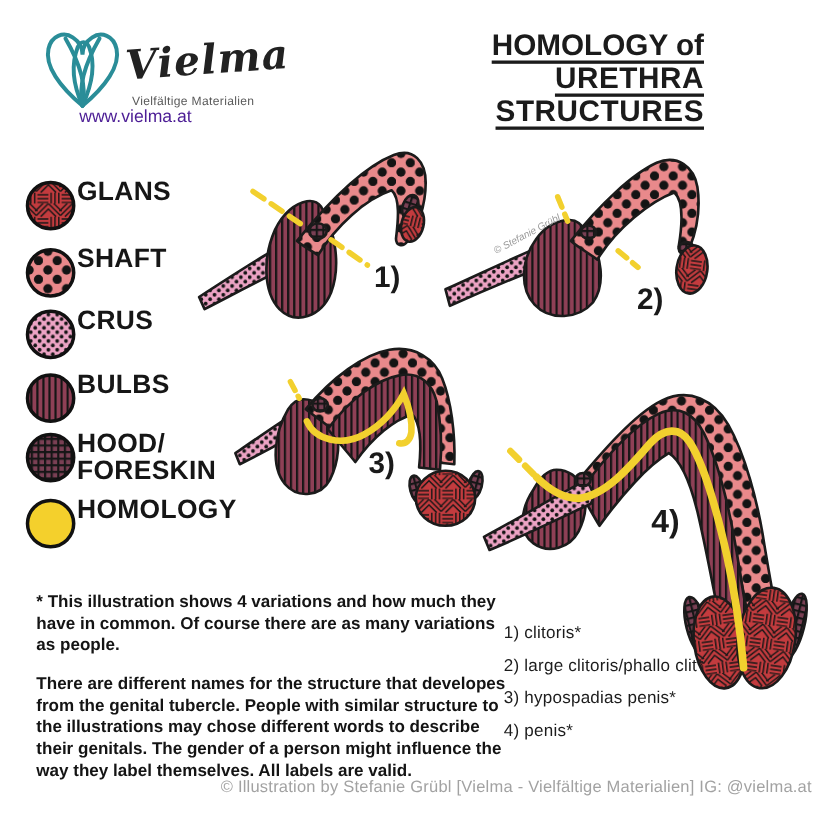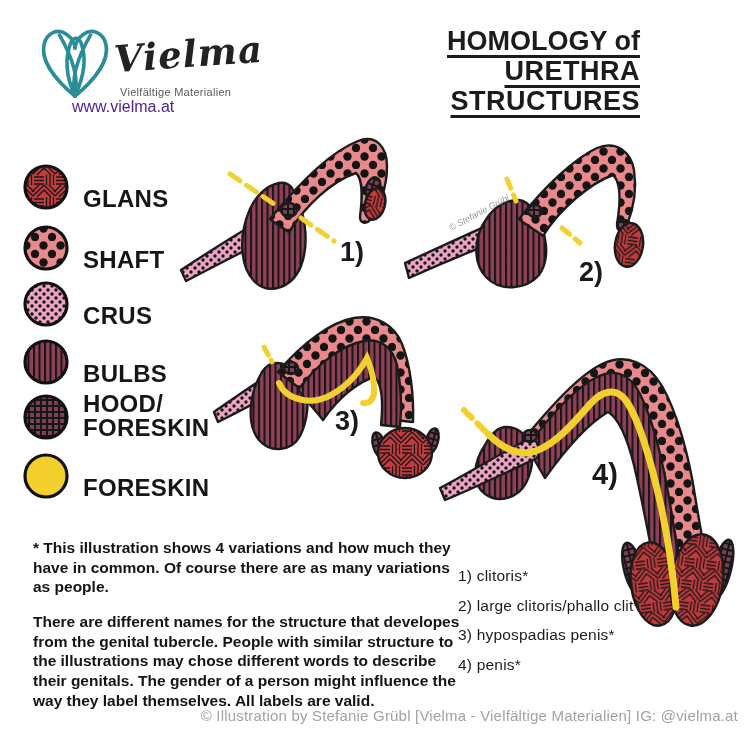--- a/index.html
+++ b/index.html
@@ -26,21 +26,21 @@
     font-weight:500;
   }
   .page-title {
     position:absolute; left:330px; top:26px; width:310px; text-align:right;
     font-weight:700; color:#1b1b1b; line-height:1.12;
   }
   .page-title .t1 { font-size:27px; text-decoration:underline; text-underline-offset:5px; text-decoration-thickness:2.5px; }
   .page-title .t2 { font-size:27px; text-decoration:underline; text-underline-offset:5px; text-decoration-thickness:2.5px; letter-spacing:0.5px; }
 
   
-  .legend-row { position:absolute; left:22px; display:flex; align-items:flex-end; gap:13px; }
+  .legend-row { position:absolute; left:22px; display:flex; align-items:flex-start; }
   .legend-label { font-size:24px; font-weight:700; color:#161616; letter-spacing:0.3px;
                   width:140px; line-height:1.02; }
   .swatch { flex:0 0 auto; display:block; }
 
   
   .fig { position:absolute; }
   .fig text { font-family:"Liberation Sans", sans-serif; }
 
   
   .notes { position:absolute; left:33px; top:538px; width:428px; color:#141414; }
@@ -136,21 +136,21 @@
   <div class="legend-row" style="top:392px">
     <svg class="swatch" width="48" height="48">
       <circle cx="24" cy="24" r="21" fill="url(#pat-hood)" stroke="#111" stroke-width="3.2"></circle>
     </svg>
     <div class="legend-label">HOOD/ FORESKIN</div>
   </div>
   <div class="legend-row" style="top:452px">
     <svg class="swatch" width="48" height="48">
       <circle cx="24" cy="24" r="21" fill="#f4d02c" stroke="#111" stroke-width="3.2"></circle>
     </svg>
-    <div class="legend-label">FORESKIN</div>
+    <div class="legend-label">HOMOLOGY</div>
   </div>
 
   <svg class="fig" style="left:173px; top:118px" width="230" height="190" viewBox="0 0 230 190">
     <g stroke="#1b1b1b" stroke-width="2.4" stroke-linejoin="round">
       <path fill="url(#pat-crus)" d="M 8,152 C 48,126 88,100 122,86 C 129,91 131,100 127,107 C 92,121 48,145 13,163 Z"></path>
       <path fill="url(#pat-bulbs)" d="M 119,70 C 132,92 137,124 128,148 C 119,170 96,178 81,163 C 66,147 66,116 77,91 C 84,76 95,67 106,65 C 112,64 116,66 119,70 Z"></path>
       <path fill="url(#pat-shaft)" d="M 97,101 C 127,64 157,34 185,23 C 203,16 214,29 214,48 C 214,68 207,90 197,102 C 193,107 187,105 187,99 C 189,83 191,62 183,55 C 159,63 133,87 116,114 C 110,110 103,106 97,101 Z"></path>
       <ellipse fill="url(#pat-hood)" cx="200" cy="70" rx="7" ry="11" transform="rotate(18 200 70)"></ellipse>
       <ellipse fill="url(#pat-hood)" cx="116" cy="92" rx="8" ry="7"></ellipse>
       <ellipse fill="url(#pat-glans)" cx="202" cy="86" rx="10" ry="16" transform="rotate(14 202 86)"></ellipse>

